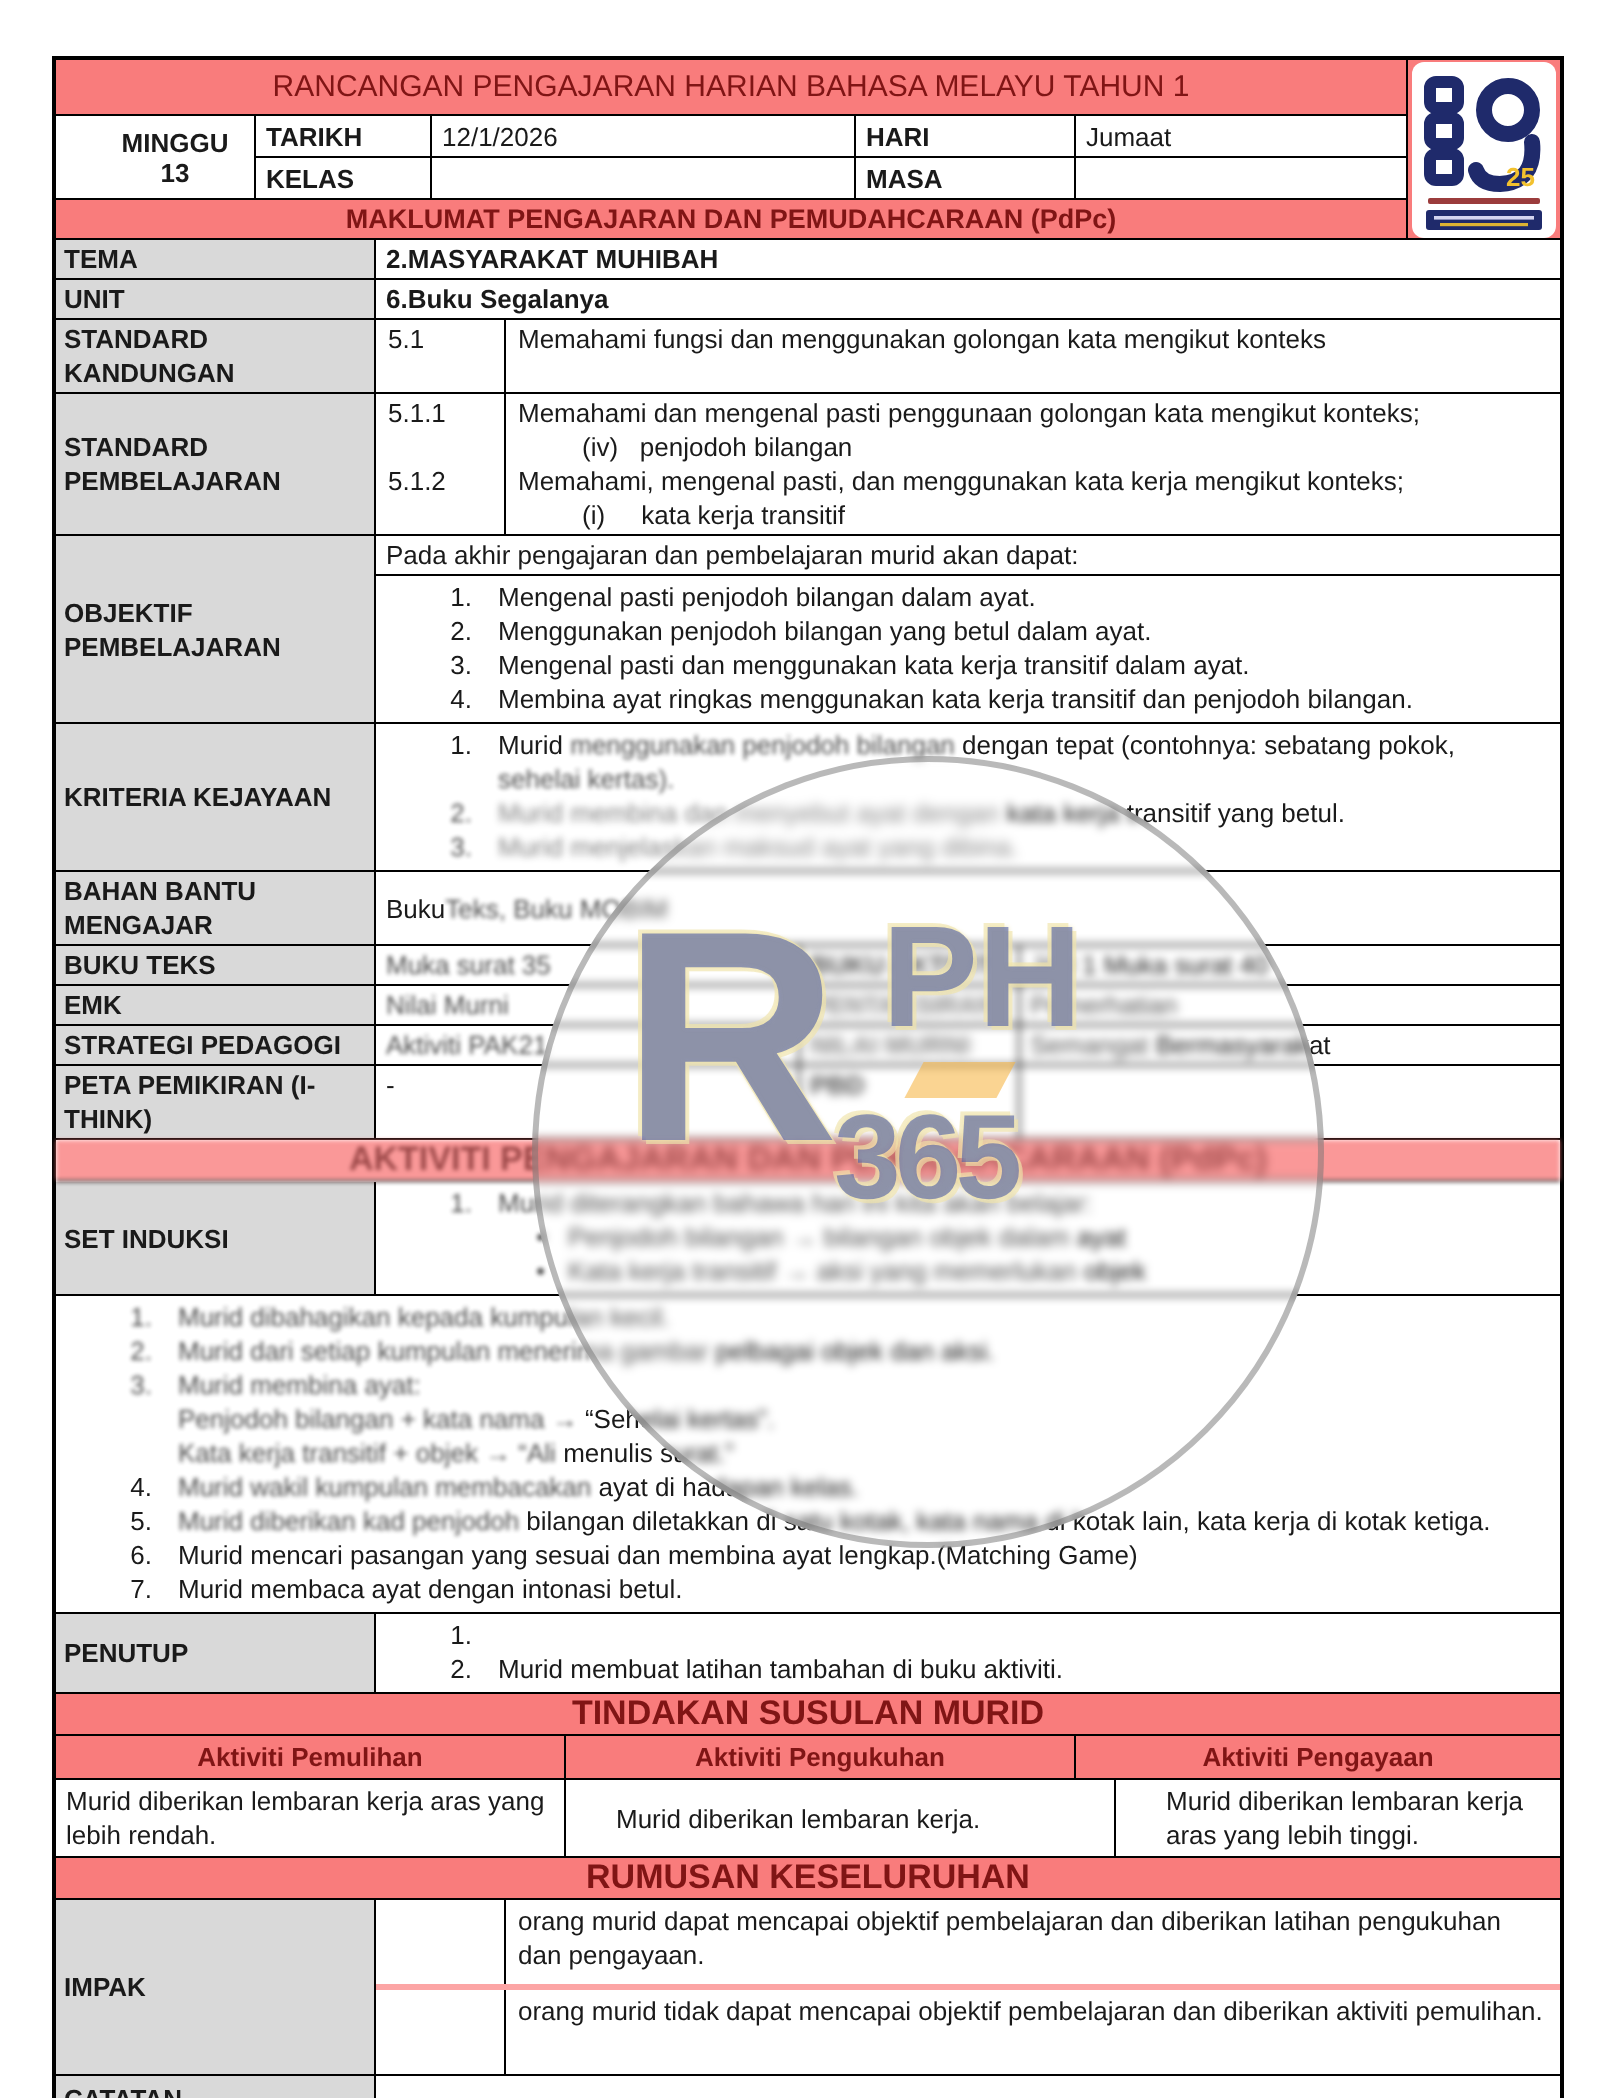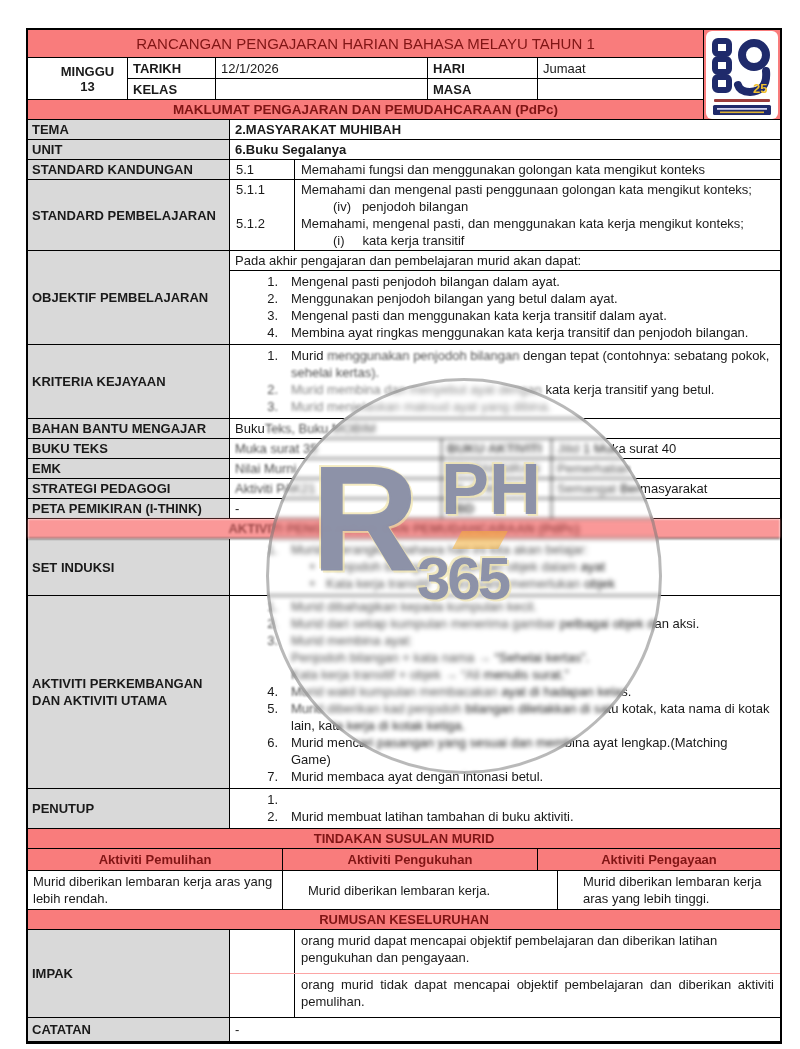--- a/index.html
+++ b/index.html
@@ -12,52 +12,52 @@
   .tc{border-right:1px solid #000;border-bottom:1px solid #000;display:flex;align-items:center;padding:0 5px;font-size:13px;}
   .title-cell{grid-column:1/6;grid-row:1;background:var(--band);justify-content:center;font-weight:normal;font-size:15px;color:var(--bandtext);}
   .logo-cell{grid-column:6;grid-row:1/5;background:var(--band);border-right:none;justify-content:center;padding:2px;}
   .minggu-cell{grid-column:1;grid-row:2/4;flex-direction:column;justify-content:center;font-weight:bold;padding-left:25px;}
   .band-cell{grid-column:1/6;background:var(--band);justify-content:center;font-weight:bold;color:var(--bandtext);font-size:13.5px;}
   .blbl{font-weight:bold;}
 
   
   .row{display:flex;border-bottom:1px solid #000;font-size:13px;line-height:17px;}
   .row:last-child{border-bottom:none;}
-  .lc{width:202px;flex:none;background:#d9d9d9;font-weight:bold;padding:1px 4px;border-right:1px solid #000;display:flex;align-items:center;}
+  .lc{width:160px;flex:none;background:#d9d9d9;font-weight:bold;padding:1px 4px;border-right:1px solid #000;display:flex;align-items:center;}
   .val{flex:1;padding:1px 5px;display:flex;align-items:center;}
   .bold{font-weight:bold;}
   .codec{width:65px;flex:none;border-right:1px solid #000;padding:1px 6px;}
   .txt{flex:1;padding:1px 6px;}
   .stack{display:flex;flex-direction:column;}
   .sub{white-space:pre-wrap;padding-left:32px;}
   .content{flex:1;display:flex;flex-direction:column;}
   .intro{border-bottom:1px solid #000;padding:1px 5px;}
   .items{padding:2px 4px 3px 0;}
   .li{display:flex;}
   .num{flex:none;width:30px;margin-left:18px;text-align:right;}
   .it{flex:1;margin-left:13px;margin-right:6px;min-width:0;}
   .bdot{flex:none;margin-left:80px;width:16px;}
   .bit{flex:1;min-width:0;}
 
   
-  .band{background:var(--band);border-bottom:1px solid #000;display:flex;align-items:center;justify-content:center;font-weight:bold;color:var(--bandtext);font-size:13px;min-height:20px;}
+  .band{background:var(--band);border-bottom:1px solid #000;display:flex;align-items:center;justify-content:center;font-weight:bold;color:var(--bandtext);font-size:17px;min-height:20px;}
 
   
   .v1{width:212px;flex:none;border-right:1px solid #000;padding:1px 5px;}
   .l2{width:110px;flex:none;border-right:1px solid #000;padding:1px 5px;font-weight:bold;}
   .v2{flex:1;padding:1px 5px;}
 
   
   .t3{width:255px;flex:none;border-right:1px solid #000;display:flex;align-items:center;padding:2px 5px;}
   .t3h{justify-content:center;font-weight:bold;color:var(--bandtext);background:var(--band);}
   .t3:last-child{border-right:none;flex:1;}
 
   
   .impak-body{flex:1;display:flex;flex-direction:column;}
-  .subrow{display:flex;flex:1;border-bottom:1px solid #fca5a5;}
+  .subrow{display:flex;flex:1;border-bottom:3px solid #fca5a5;}
   .subrow:last-child{border-bottom:none;}
   .numcell{width:65px;flex:none;border-right:1px solid #000;}
   .jtext{flex:1;padding:2px 6px;}
   .just{text-align:justify;}
 
   
   .bl1{filter:blur(1.1px);opacity:.78;}
   .bl2{filter:blur(1.8px);opacity:.55;}
 
   
@@ -228,21 +228,20 @@
           </div>
         <div class="li">
             <span class="bdot bl1">•</span>
             <span class="bit"><span class="bl1">Kata kerja transitif  →  aksi yang memerlukan </span><span>objek</span></span>
           </div>
       </div>
     </div>
   </div>
 
   <div class="row">
-    <div class="lc">AKTIVITI PERKEMBANGAN DAN AKTIVITI UTAMA</div>
     <div class="content">
       <div class="items">
         <div class="li">
             <span class="num bl1">1.</span>
             <span class="it"><span class="bl1">Murid dibahagikan kepada kumpulan kecil.</span></span>
           </div>
         <div class="li">
             <span class="num bl1">2.</span>
             <span class="it"><span class="bl1">Murid dari setiap kumpulan menerima gambar </span><span>pelbagai objek dan aksi.</span></span>
           </div>

